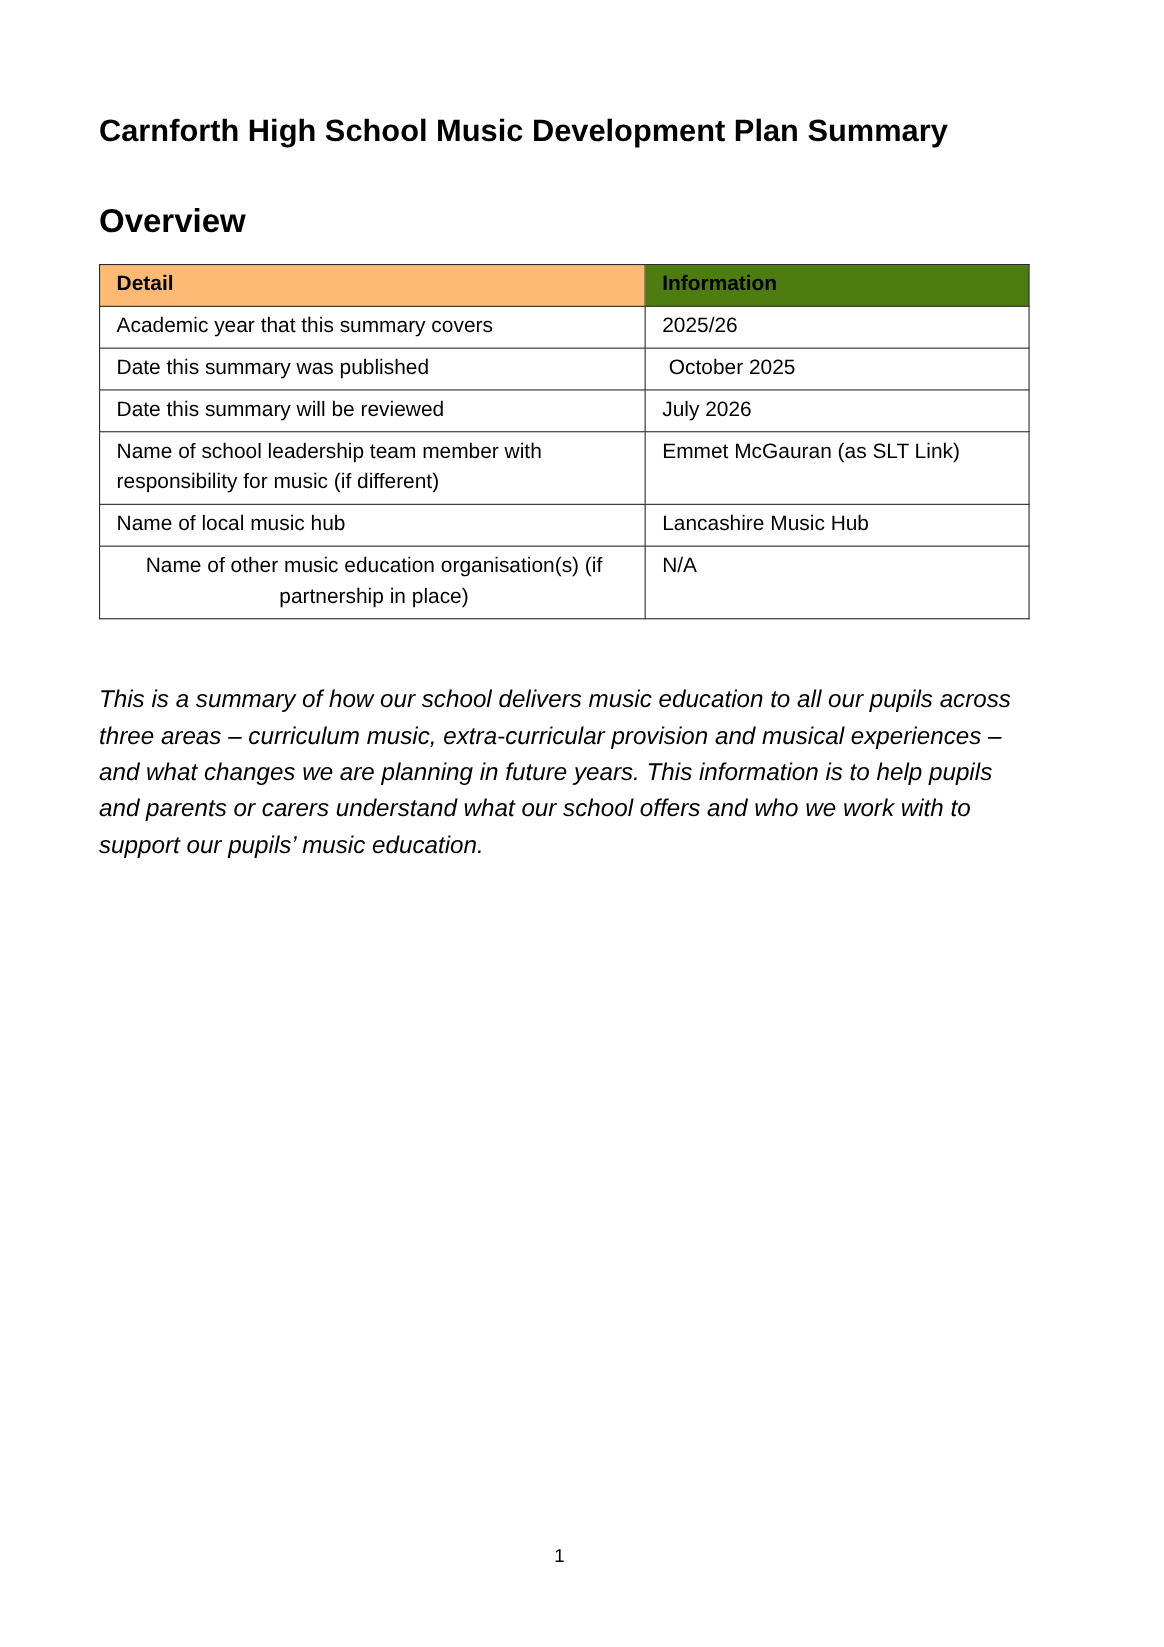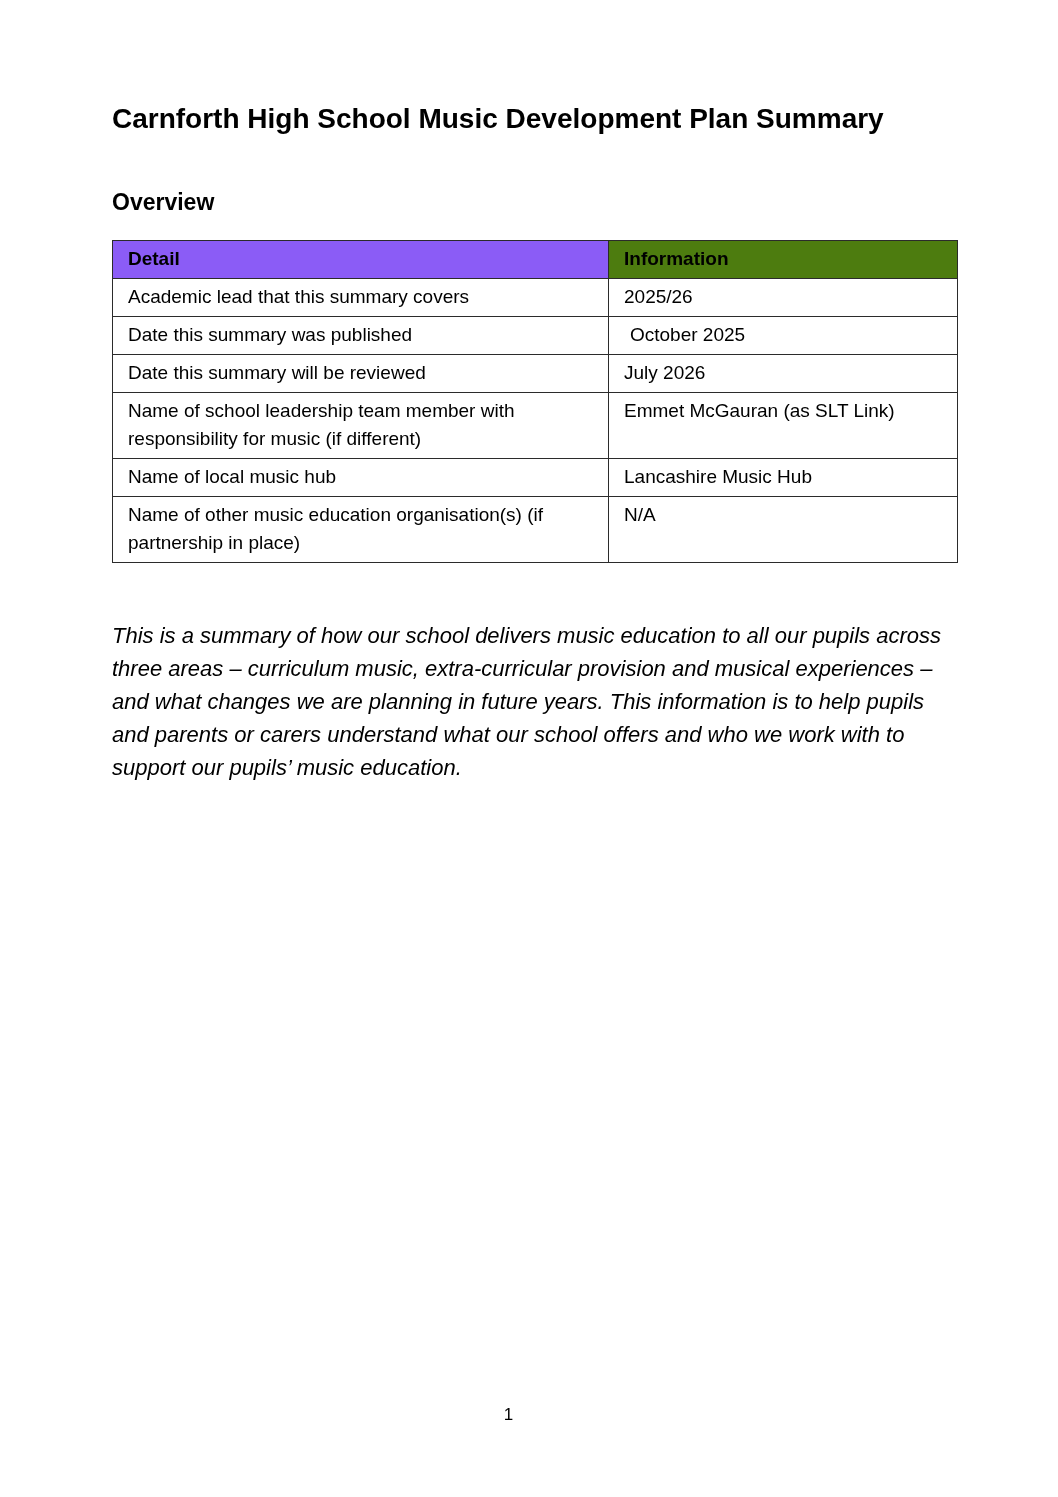--- a/index.html
+++ b/index.html
@@ -7,34 +7,34 @@
     width: 1058px;
     height: 1497px;
     background: #ffffff;
     position: relative;
     font-family: "Liberation Sans", "DejaVu Sans", sans-serif;
     color: #000000;
     overflow: hidden;
   }
   .content {
     position: absolute;
-    left: 112px;
+    left: 90px;
     top: 0;
     width: 845px;
   }
   .doc-title {
     margin: 0;
     padding-top: 102px;
     font-size: 28px;
     line-height: 34px;
     font-weight: bold;
   }
   .section-heading {
     margin: 52px 0 0 0;
-    font-size: 23px;
+    font-size: 30px;
     line-height: 28px;
     font-weight: bold;
   }
   table.overview {
     border-collapse: collapse;
     margin-top: 24px;
     width: 845px;
     table-layout: fixed;
   }
   .overview col.c1 { width: 496px; }
@@ -78,47 +78,47 @@
 
   <h2 class="section-heading">Overview</h2>
 
   <table class="overview">
     <colgroup>
         <col class="c1">
         <col class="c2">
       </colgroup>
     <thead>
       <tr>
-        <th style="background: #8b5cf6; border-color: rgb(43, 43, 43);">Detail</th>
+        <th style="background: #fdba74; border-color: rgb(43, 43, 43);">Detail</th>
         <th style="background: #4d7c0f; border-color: rgb(43, 43, 43);">Information</th>
       </tr>
     </thead>
     <tbody>
       <tr>
-        <td style="border-color: rgb(43, 43, 43);">Academic lead that this summary covers</td>
+        <td style="border-color: rgb(43, 43, 43);">Academic year that this summary covers</td>
         <td style="border-color: rgb(43, 43, 43);">2025/26</td>
       </tr>
       <tr>
         <td style="border-color: rgb(43, 43, 43);">Date this summary was published</td>
         <td style="border-color: rgb(43, 43, 43); padding-left: 21px;">October 2025</td>
       </tr>
       <tr>
         <td style="border-color: rgb(43, 43, 43);">Date this summary will be reviewed</td>
         <td style="border-color: rgb(43, 43, 43); margin-left: 44px;">July 2026</td>
       </tr>
       <tr>
         <td style="border-color: rgb(43, 43, 43);">Name of school leadership team member with responsibility for music (if different)</td>
         <td style="border-color: rgb(43, 43, 43);">Emmet McGauran (as SLT Link)</td>
       </tr>
       <tr>
         <td style="border-color: rgb(43, 43, 43);">Name of local music hub</td>
         <td style="border-color: rgb(43, 43, 43);">Lancashire Music Hub</td>
       </tr>
       <tr>
-        <td style="border-color: rgb(43, 43, 43);">Name of other music education organisation(s) (if partnership in place)</td>
+        <td style="border-color: rgb(43, 43, 43); text-align: center;">Name of other music education organisation(s) (if partnership in place)</td>
         <td style="border-color: rgb(43, 43, 43); margin-top: 24px;">N/A</td>
       </tr>
     </tbody>
   </table>
 
   <p class="body-paragraph">This is a summary of how our school delivers music education to all our pupils across three areas – curriculum music, extra-curricular provision and musical experiences – and what changes we are planning in future years. This information is to help pupils and parents or carers understand what our school offers and who we work with to support our pupils’ music education.</p>
 
 </div>
 
 <div class="page-number">1</div>

